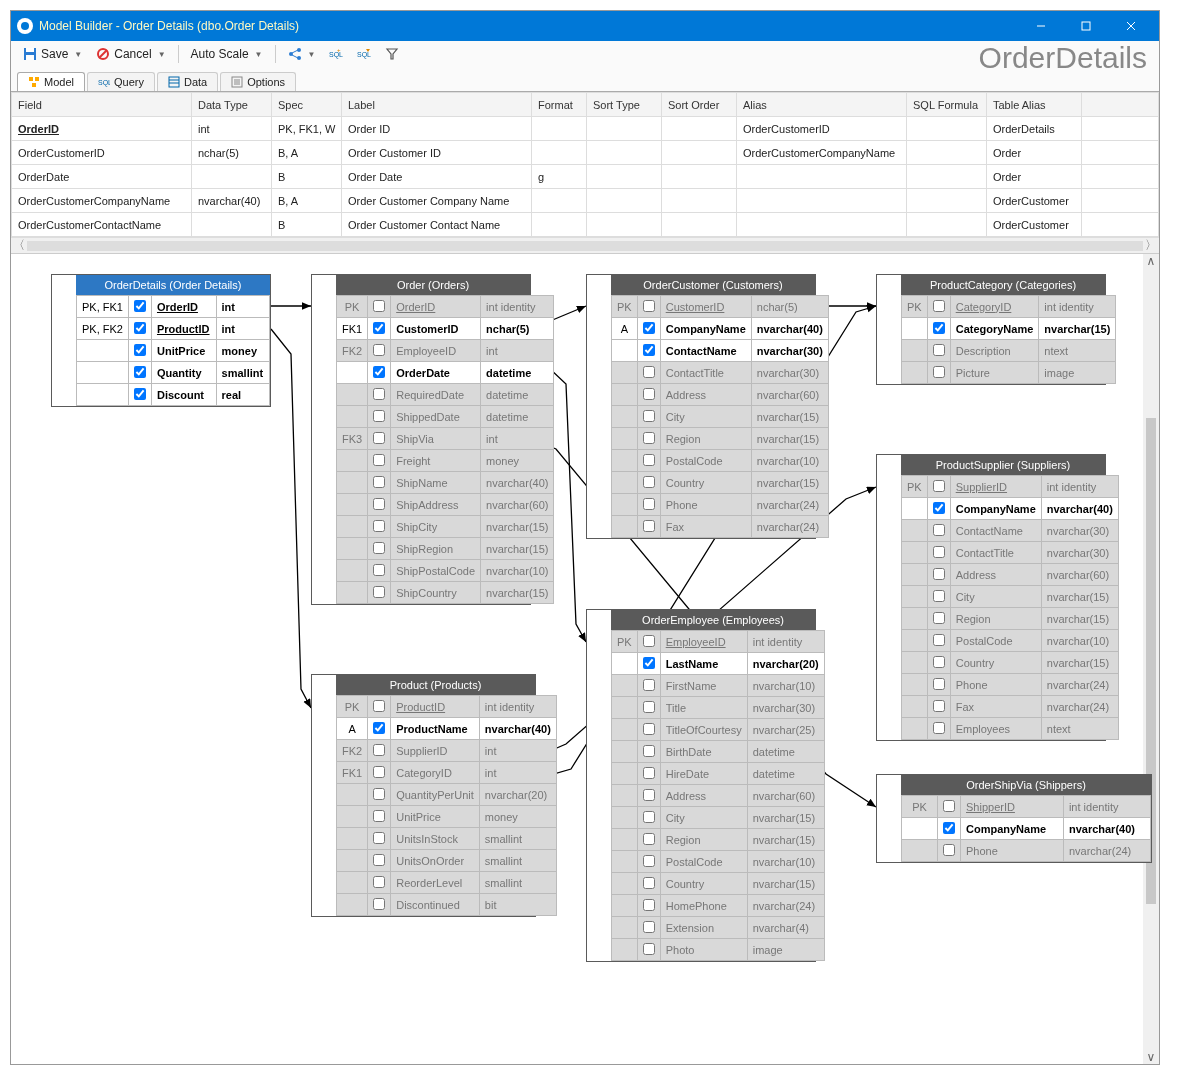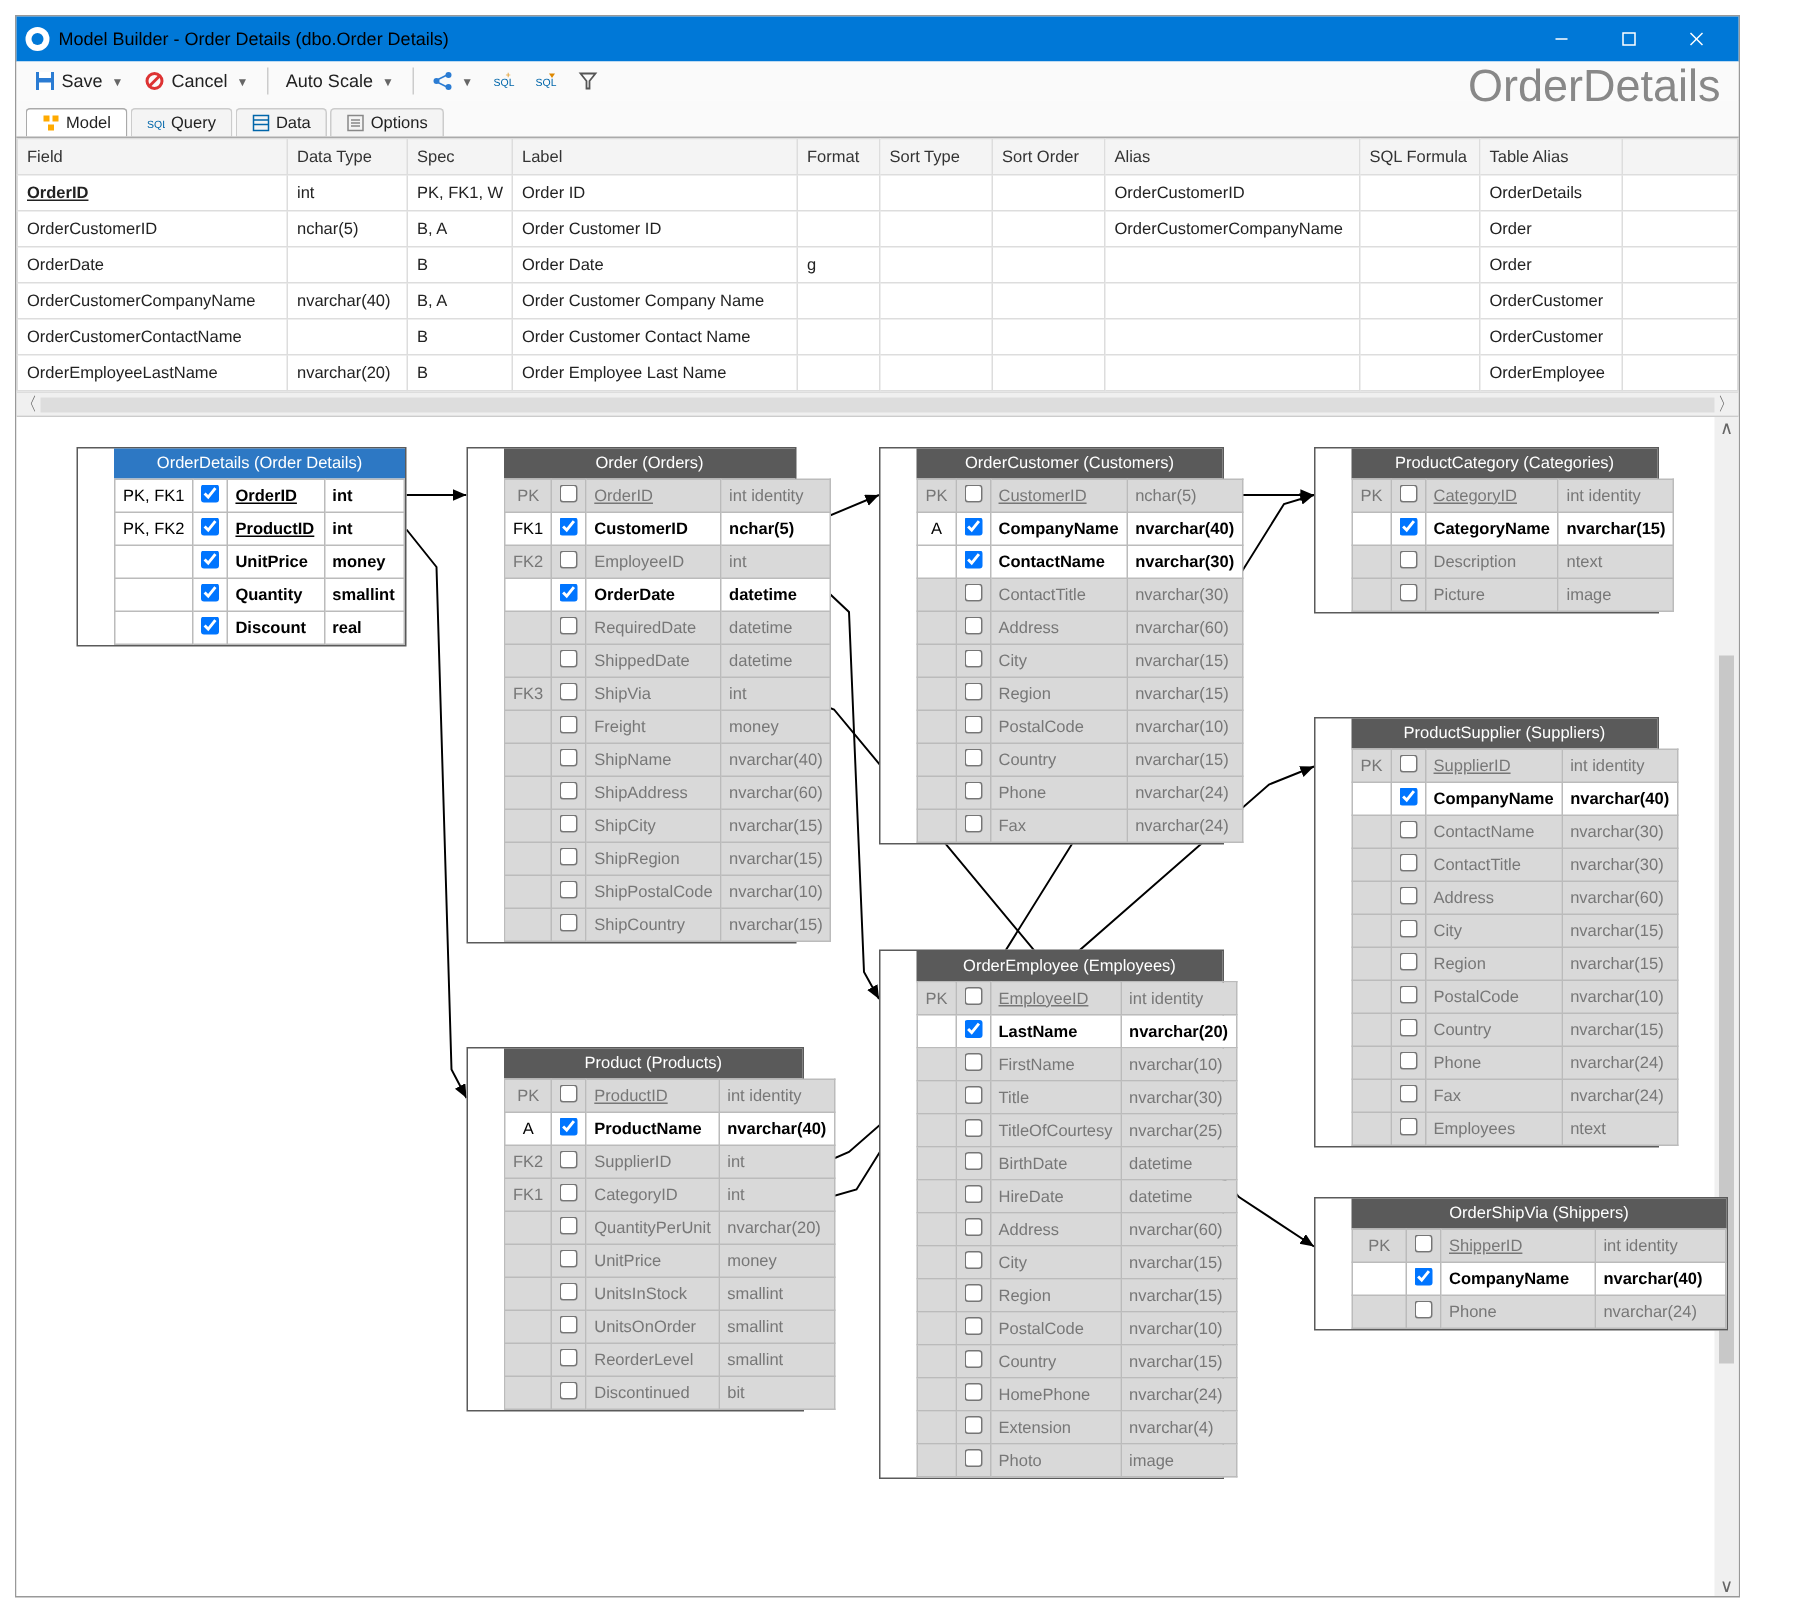--- a/index.html
+++ b/index.html
@@ -1,19 +1,19 @@
 <!DOCTYPE html>
 <html><head>
 <meta charset="utf-8">
 <style>
   * { box-sizing: border-box; margin: 0; padding: 0; font-family: "Segoe UI", Tahoma, sans-serif; }
   body { background: #fff; font-size: 12px; color: #222; width: 1199px; height: 1080px; overflow: hidden; position: relative; }
   .outer-border { border: 1px solid #999; width: 1150px; height: 1055px; margin: 10px; display: flex; flex-direction: column; background: #fff; }
 
-  .title-bar { background: #0078d7; color: #000000; height: 30px; display: flex; align-items: center; padding: 0 6px; }
+  .title-bar { background: #0078d7; color: #fef9c3; height: 30px; display: flex; align-items: center; padding: 0 6px; }
   .title-bar .app-icon { width: 16px; height: 16px; background: #fff; border-radius: 50%; margin-right: 6px; position: relative; display: flex; align-items: center; justify-content: center; }
   .title-bar .app-icon::after { content: ""; width: 8px; height: 8px; background: #0078d7; border-radius: 50%; }
   .title-bar .title-text { font-size: 12px; flex: 1; }
   .wnd-btn { width: 45px; height: 30px; display: flex; align-items: center; justify-content: center; color: #fff; }
 
   .toolbar { height: 26px; display: flex; align-items: center; padding: 2px 6px; gap: 2px; background: #fafafa; }
   .tbtn { display: flex; align-items: center; gap: 4px; padding: 2px 6px; border-radius: 2px; }
   .tbtn .ico { width: 14px; height: 14px; display: inline-flex; align-items: center; justify-content: center; }
   .divider { width: 1px; height: 18px; background: #ccc; margin: 0 4px; }
   .caret { font-size: 8px; color: #666; margin-left: 2px; }
@@ -271,33 +271,20 @@
             <td>B</td>
             <td>Order Customer Contact Name</td>
             <td></td>
             <td></td>
             <td></td>
             <td></td>
             <td></td>
             <td>OrderCustomer</td>
             <td></td>
           </tr>
-          <tr>
-            <td>OrderEmployeeLastName</td>
-            <td>nvarchar(20)</td>
-            <td>B</td>
-            <td>Order Employee Last Name</td>
-            <td></td>
-            <td></td>
-            <td></td>
-            <td></td>
-            <td></td>
-            <td>OrderEmployee</td>
-            <td></td>
-          </tr>
         </tbody>
       </table>
     <div class="hscroll">
       <span>〈</span>
       <span style="flex:1;height:10px;background:#ddd;margin:0 2px;"></span>
       <span>〉</span>
     </div>
   </div>
 
   <div class="diagram-area" id="diagram">

